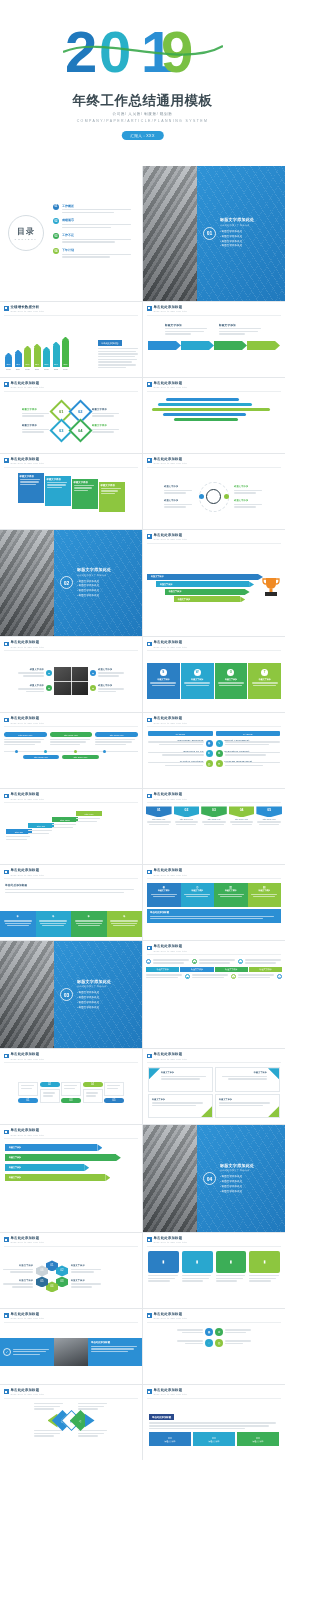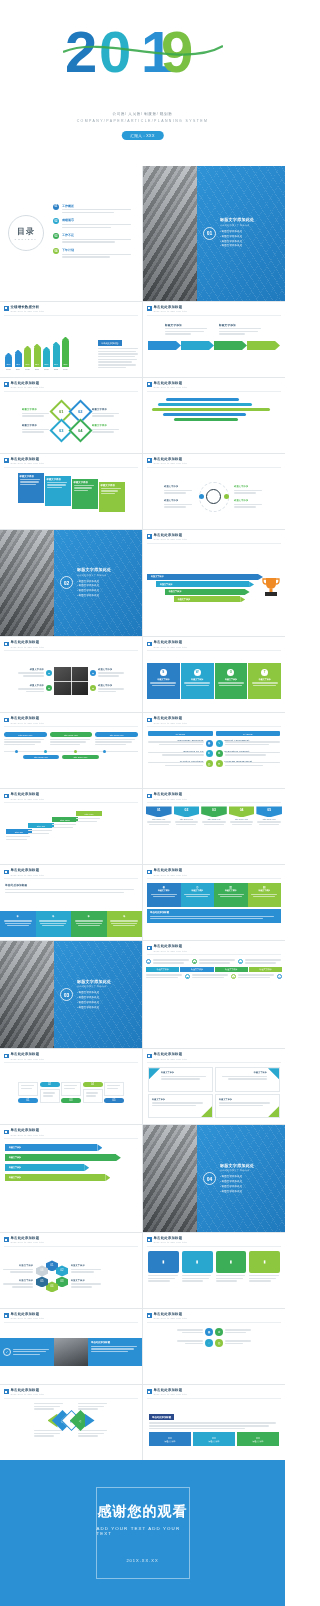--- a/index.html
+++ b/index.html
@@ -125,20 +125,21 @@
   <div class="cover">
     <div class="year">
       <svg width="160" height="60" viewBox="0 0 160 60">
         <text x="2" y="50" font-family="Liberation Sans, sans-serif" font-size="58" font-weight="bold" fill="#2079bd">2</text>
         <text x="36" y="50" font-family="Liberation Sans, sans-serif" font-size="58" font-weight="bold" fill="#29b0c8">0</text>
         <text x="78" y="50" font-family="Liberation Sans, sans-serif" font-size="58" font-weight="bold" fill="#2b8fd4">1</text>
         <text x="98" y="50" font-family="Liberation Sans, sans-serif" font-size="58" font-weight="bold" fill="#7ac043">9</text>
         <path d="M0 30 C40 12, 118 48, 160 24" stroke="#3ba94d" stroke-width="2.2" fill="none" opacity=".9"></path>
       </svg>
     </div>
+    <div class="cover-title">年终工作总结通用模板</div>
     <div class="cover-sub1">公司篇/ 人员篇/ 制度篇/ 规划篇</div>
     <div class="cover-sub2">COMPANY/PAPER/ARTICLE/PLANNING  SYSTEM</div>
     <div class="cover-badge">汇报人：XXX</div>
   </div>
 
   <div class="grid">
 
     <div class="slide">
       <div class="toc">
         <div class="toc-ring">
@@ -1316,21 +1317,14 @@
           <div style="flex:1;background:#3cae57;height:14px;display:flex;flex-direction:column;align-items:center;justify-content:center;color:#fff">
             <div style="font-size:4px">▭</div>
             <div style="font-size:1.8px">标题文字添加</div>
             </div>
         </div>
       </div>
     </div>
 
   </div>
 
-  <div class="closing">
-    <div class="close-frame">
-      <div class="close-t">感谢您的观看</div>
-      <div class="close-s">ADD YOUR TEXT ADD YOUR TEXT</div>
-      <div class="close-d">201X.XX.XX</div>
-    </div>
-  </div>
 
 </div>
 
 </body></html>

